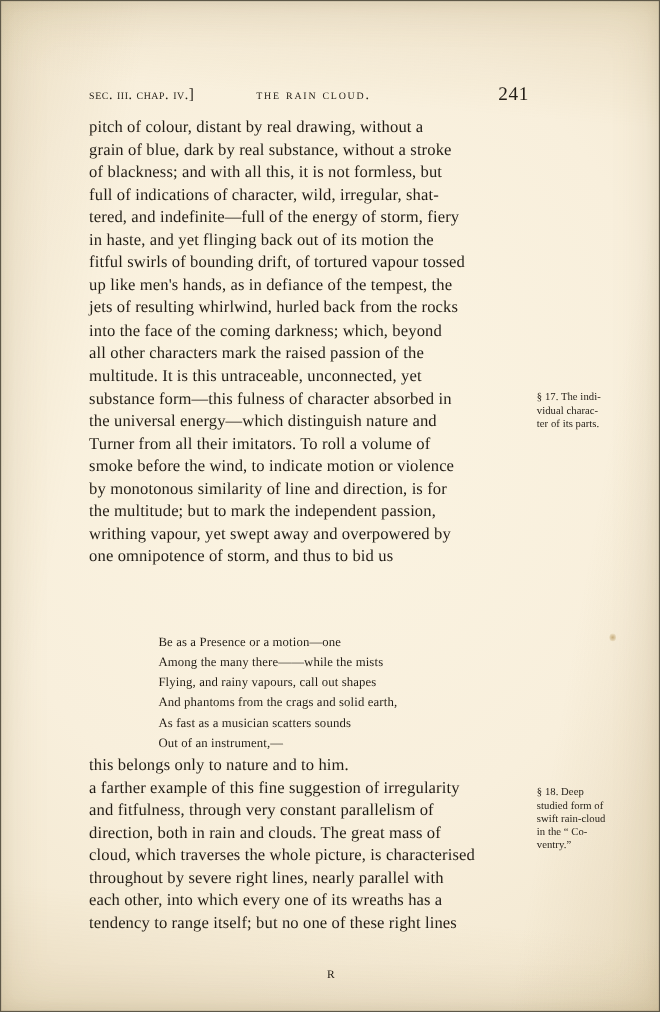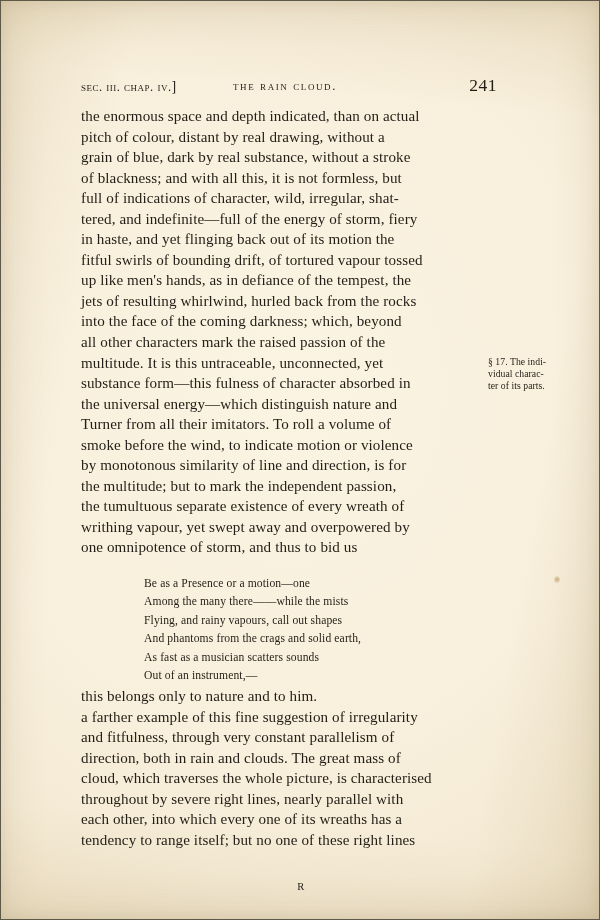--- a/index.html
+++ b/index.html
@@ -72,21 +72,21 @@
     top: 0;
     font-variant: small-caps;
     text-transform: lowercase;
     letter-spacing: 1.6px;
   }
   .runhead .folio {
     position: absolute;
     left: 372px;
     top: -4px;
     width: 44px;
-    text-align: right;
+    text-align: left;
     font-size: 17.5px;
     letter-spacing: 0.5px;
   }
 
   
   .body-col {
     position: absolute;
     left: 80px;
     top: 107px;
     width: 408px;
@@ -158,40 +158,38 @@
 
   <div class="paper-grain"></div>
 
   <div class="runhead">
     <span class="sec"><span>Sec. III. Chap. IV.</span><span class="bracket">]</span></span>
     <span class="title">The Rain Cloud.</span>
     <span class="folio">241</span>
   </div>
 
   <div class="body-col">
-    <div class="bline"><span class="j">the enormous space and depth indicated, than on actual</span></div>
     <div class="bline"><span class="j">pitch of colour, distant by real drawing, without a</span></div>
     <div class="bline"><span class="j">grain of blue, dark by real substance, without a stroke</span></div>
     <div class="bline"><span class="j">of blackness; and with all this, it is not formless, but</span></div>
     <div class="bline"><span class="j">full of indications of character, wild, irregular, shat-</span></div>
     <div class="bline"><span class="j">tered, and indefinite—full of the energy of storm, fiery</span></div>
     <div class="bline"><span class="j">in haste, and yet flinging back out of its motion the</span></div>
     <div class="bline"><span class="j">fitful swirls of bounding drift, of tortured vapour tossed</span></div>
     <div class="bline"><span class="j">up like men's hands, as in defiance of the tempest, the</span></div>
     <div class="bline"><span class="j">jets of resulting whirlwind, hurled back from the rocks</span></div>
     <div class="bline"><span class="j">into the face of the coming darkness; which, beyond</span></div>
     <div class="bline"><span class="j">all other characters mark the raised passion of the</span></div>
     <div class="bline"><span class="j">multitude. It is this untraceable, unconnected, yet</span></div>
     <div class="bline"><span class="j">substance form—this fulness of character absorbed in</span></div>
     <div class="bline"><span class="j">the universal energy—which distinguish nature and</span></div>
     <div class="bline"><span class="j">Turner from all their imitators. To roll a volume of</span></div>
     <div class="bline"><span class="j">smoke before the wind, to indicate motion or violence</span></div>
     <div class="bline"><span class="j">by monotonous similarity of line and direction, is for</span></div>
     <div class="bline"><span class="j">the multitude; but to mark the independent passion,</span></div>
-    <div class="bline"><span class="j">the tumultuous separate existence of every wreath of</span></div>
     <div class="bline"><span class="j">writhing vapour, yet swept away and overpowered by</span></div>
     <div class="bline last"><span class="j">one omnipotence of storm, and thus to bid us</span></div>
   </div>
 
   <div class="quote">
     <div class="qline">Be as a Presence or a motion—one</div>
     <div class="qline">Among the many there——while the mists</div>
     <div class="qline">Flying, and rainy vapours, call out shapes</div>
     <div class="qline">And phantoms from the crags and solid earth,</div>
     <div class="qline">As fast as a musician scatters sounds</div>
@@ -208,20 +206,27 @@
     <div class="bline"><span class="j">each other, into which every one of its wreaths has a</span></div>
     <div class="bline last"><span class="j">tendency to range itself; but no one of these right lines</span></div>
   </div>
 
   <div class="sidenote" id="sidenote-1">
     <div class="snline">§ 17. The indi-</div>
     <div class="snline">vidual charac-</div>
     <div class="snline">ter of its parts.</div>
   </div>
 
+  <div class="sidenote" id="sidenote-2">
+    <div class="snline">§ 18. Deep</div>
+    <div class="snline">studied form of</div>
+    <div class="snline">swift rain-cloud</div>
+    <div class="snline">in the “ Co-</div>
+    <div class="snline">ventry.”</div>
+  </div>
 
   <div class="signature">R</div>
 
   <div class="foxing" style="left:553px; top:575px;"></div>
   <div class="foxing" style="left:130px; top:735px; width:4px; height:4px; opacity:0.5;"></div>
   <div class="vignette"></div>
 
 </div>
 
 </body></html>

